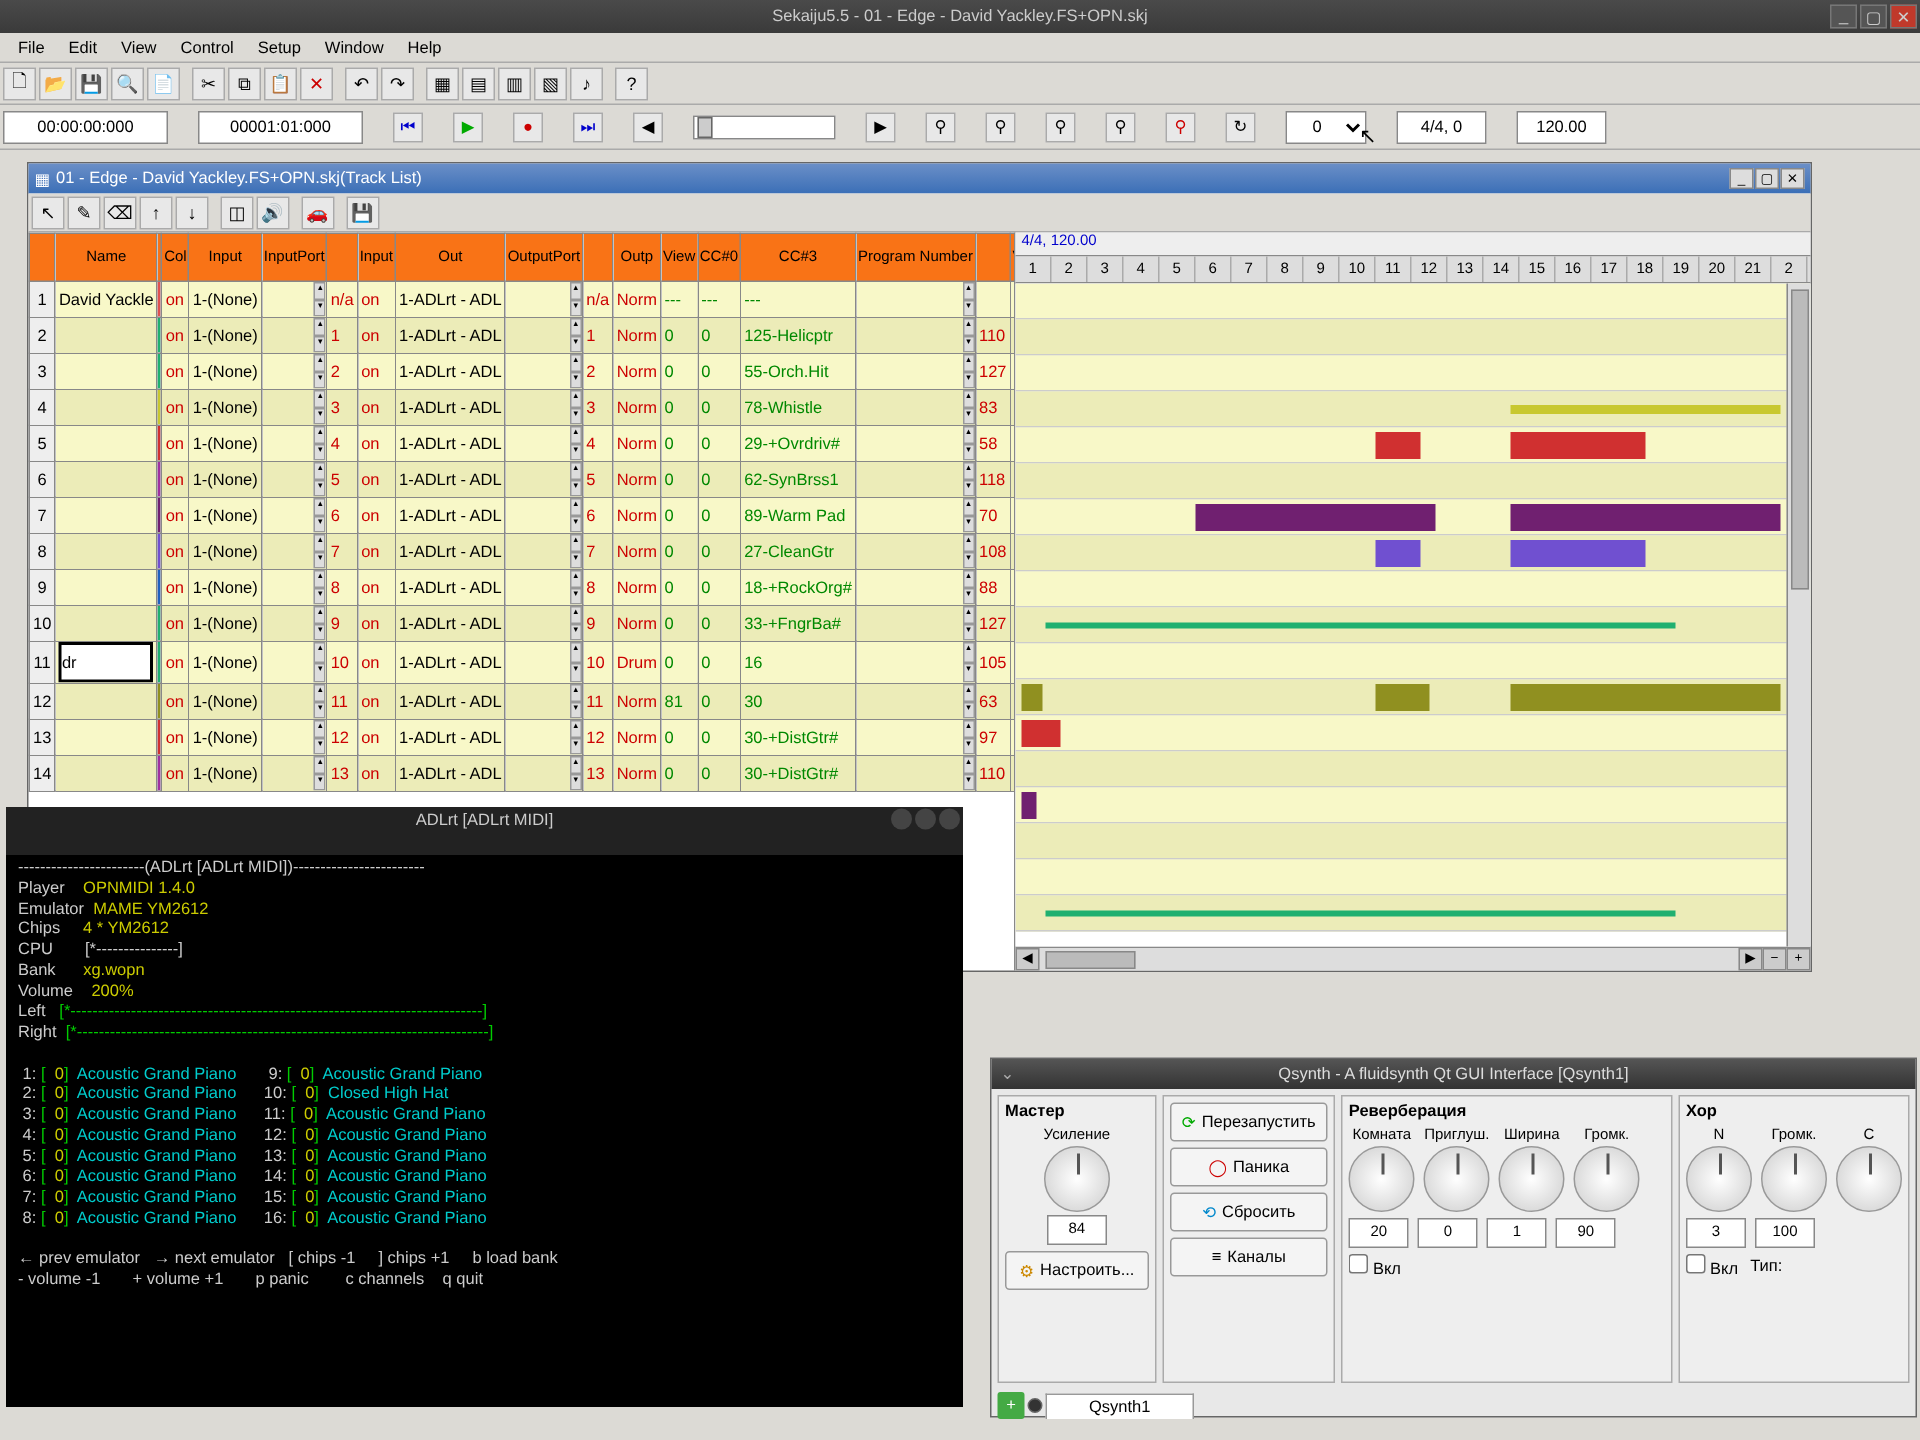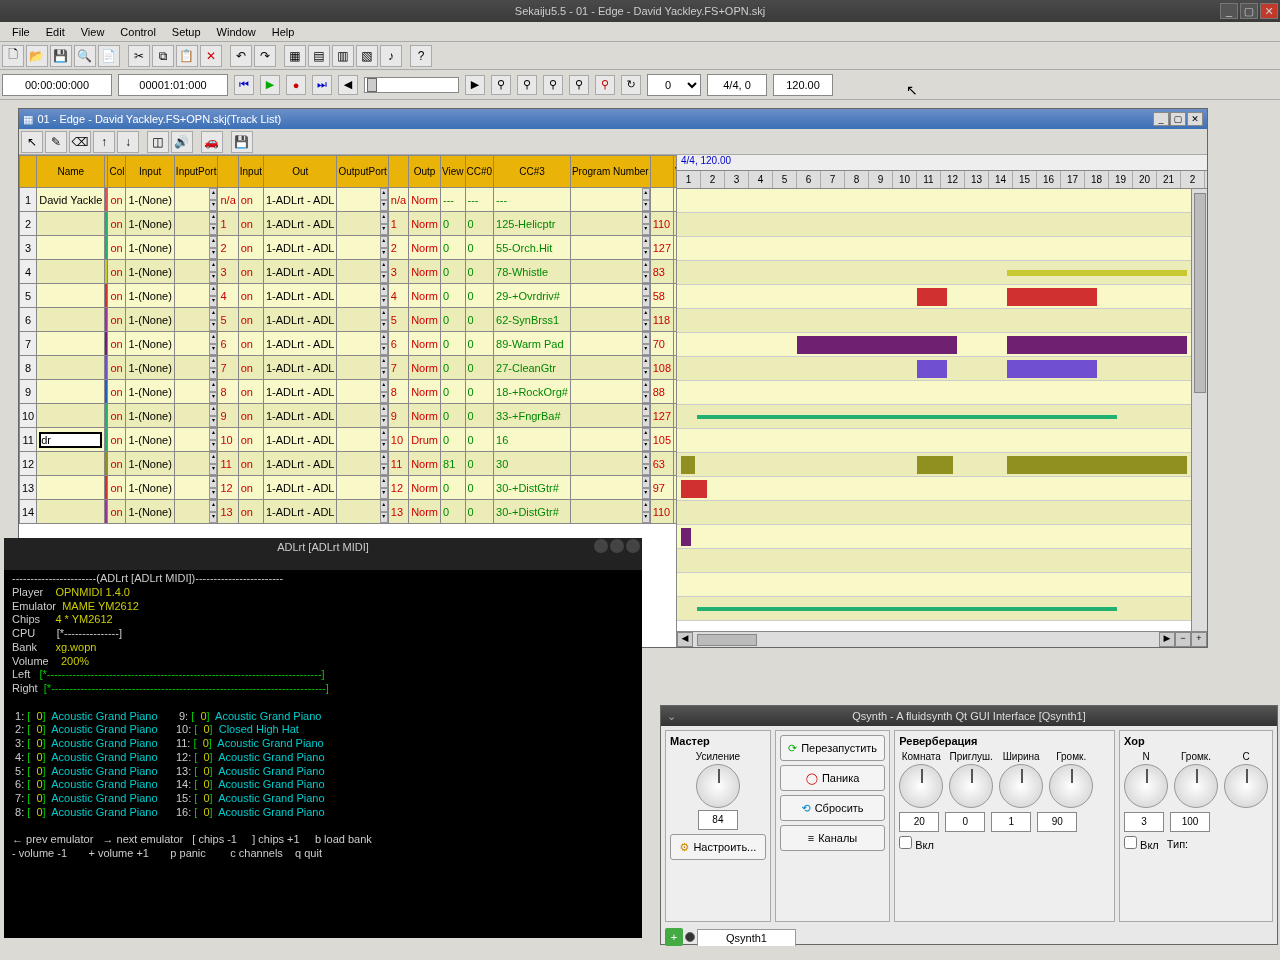--- a/index.html
+++ b/index.html
@@ -14,48 +14,48 @@
 
 .menubar { background:#dcdad5; height:20px; display:flex; align-items:center; padding:0 4px; border-bottom:1px solid #aaa; }
 .menubar span { padding:2px 8px; cursor:pointer; }
 
 
 .toolbar { background:#dcdad5; height:28px; display:flex; align-items:center; padding:2px; border-bottom:1px solid #aaa; gap:2px; }
 .tbtn { width:22px; height:22px; border:1px solid #aaa; background:#e8e8e8; display:flex; align-items:center; justify-content:center; cursor:pointer; font-size:12px; }
 .tsep { width:4px; height:22px; }
 
 
-.transport { background:#dcdad5; height:30px; display:flex; align-items:center; padding:2px; border-bottom:1px solid #aaa; gap:6px; }
+.transport { background:#dcdad5; height:30px; display:flex; align-items:center; padding:2px; border-bottom:1px solid #aaa; gap:20px; }
 .timebox { width:110px; height:22px; border:1px solid #888; background:#fff; text-align:center; line-height:20px; }
 .transbtn { width:20px; height:20px; border:1px solid #aaa; background:#e8e8e8; display:flex; align-items:center; justify-content:center; cursor:pointer; }
 .slider { width:95px; height:16px; border:1px solid #888; background:#fff; position:relative; }
 .slider .thumb { position:absolute; left:2px; top:0; width:10px; height:14px; background:#ccc; border:1px solid #666; }
 .smallbox { width:60px; height:22px; border:1px solid #888; background:#fff; text-align:center; line-height:20px; }
 
 
 .mdi { position:absolute; left:18px; top:108px; width:1190px; height:540px; border:1px solid #666; background:#fff; }
 .mdi-title { height:20px; background:linear-gradient(#6b8fc7,#3b6fb7); color:#fff; display:flex; align-items:center; padding:0 4px; font-size:11px; }
 .mdi-title .win-controls { margin-left:auto; display:flex; gap:1px; }
 .mdi-title .win-controls span { width:16px; height:14px; background:#ddd; border:1px solid #888; color:#000; display:flex; align-items:center; justify-content:center; font-size:9px; cursor:pointer; }
 .mdi-toolbar { height:26px; background:#dcdad5; border-bottom:1px solid #aaa; display:flex; align-items:center; padding:2px; gap:2px; }
 
 
 .panes { display:flex; height:calc(100% - 46px); }
 .left-pane { width:658px; overflow:hidden; border-right:1px solid #888; position:relative; }
 .track-table { width:100%; border-collapse:collapse; }
-.track-table th { border:1px solid #888; background:#eab308; height:32px; font-weight:normal; font-size:10px; overflow:hidden; white-space:nowrap; text-overflow:clip; padding:0 1px; }
+.track-table th { border:1px solid #888; background:#f97316; height:32px; font-weight:normal; font-size:10px; overflow:hidden; white-space:nowrap; text-overflow:clip; padding:0 1px; }
 .track-table td { border:1px solid #888; height:24px; font-size:11px; padding:0 2px; overflow:hidden; white-space:nowrap; position:relative; }
 .track-table tr.odd td { background:#f8f8c8; }
 .track-table tr.even td { background:#ececb8; }
 .rownum { background:#eee !important; text-align:center; width:20px; }
 .col-sw { width:6px; padding:0 !important; }
 .swatch { width:100%; height:100%; }
 .spin { position:absolute; right:0; top:0; width:8px; height:100%; display:flex; flex-direction:column; }
 .spin span { flex:1; border:1px solid #999; background:#ddd; font-size:6px; text-align:center; line-height:1; }
-.nameinput { width:100%; height:16px; border:2px solid #000; background:#fff; }
+.nameinput { width:100%; height:27px; border:2px solid #000; background:#fff; }
 
 
 .right-pane { flex:1; display:flex; flex-direction:column; position:relative; }
 .r-info { height:16px; background:#eee; border-bottom:1px solid #888; padding-left:4px; color:#0000cc; font-size:10px; }
 .ruler { height:18px; background:#ddd; border-bottom:1px solid #888; display:flex; }
 .ruler span { width:24px; border-right:1px solid #aaa; text-align:center; font-size:10px; line-height:18px; }
 .grid { flex:1; background:#fff; position:relative; overflow:hidden; }
 .grid-row { height:24px; border-bottom:1px solid #ccc; position:relative; }
 .grid-row:nth-child(odd) { background:#f8f8c8; }
 .grid-row:nth-child(even) { background:#ececb8; }

